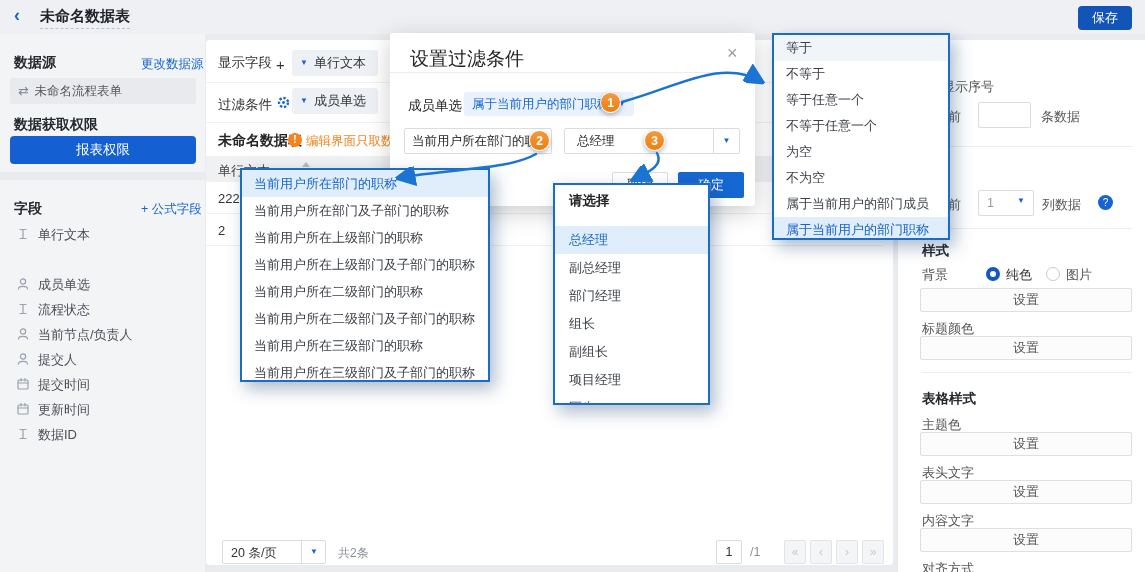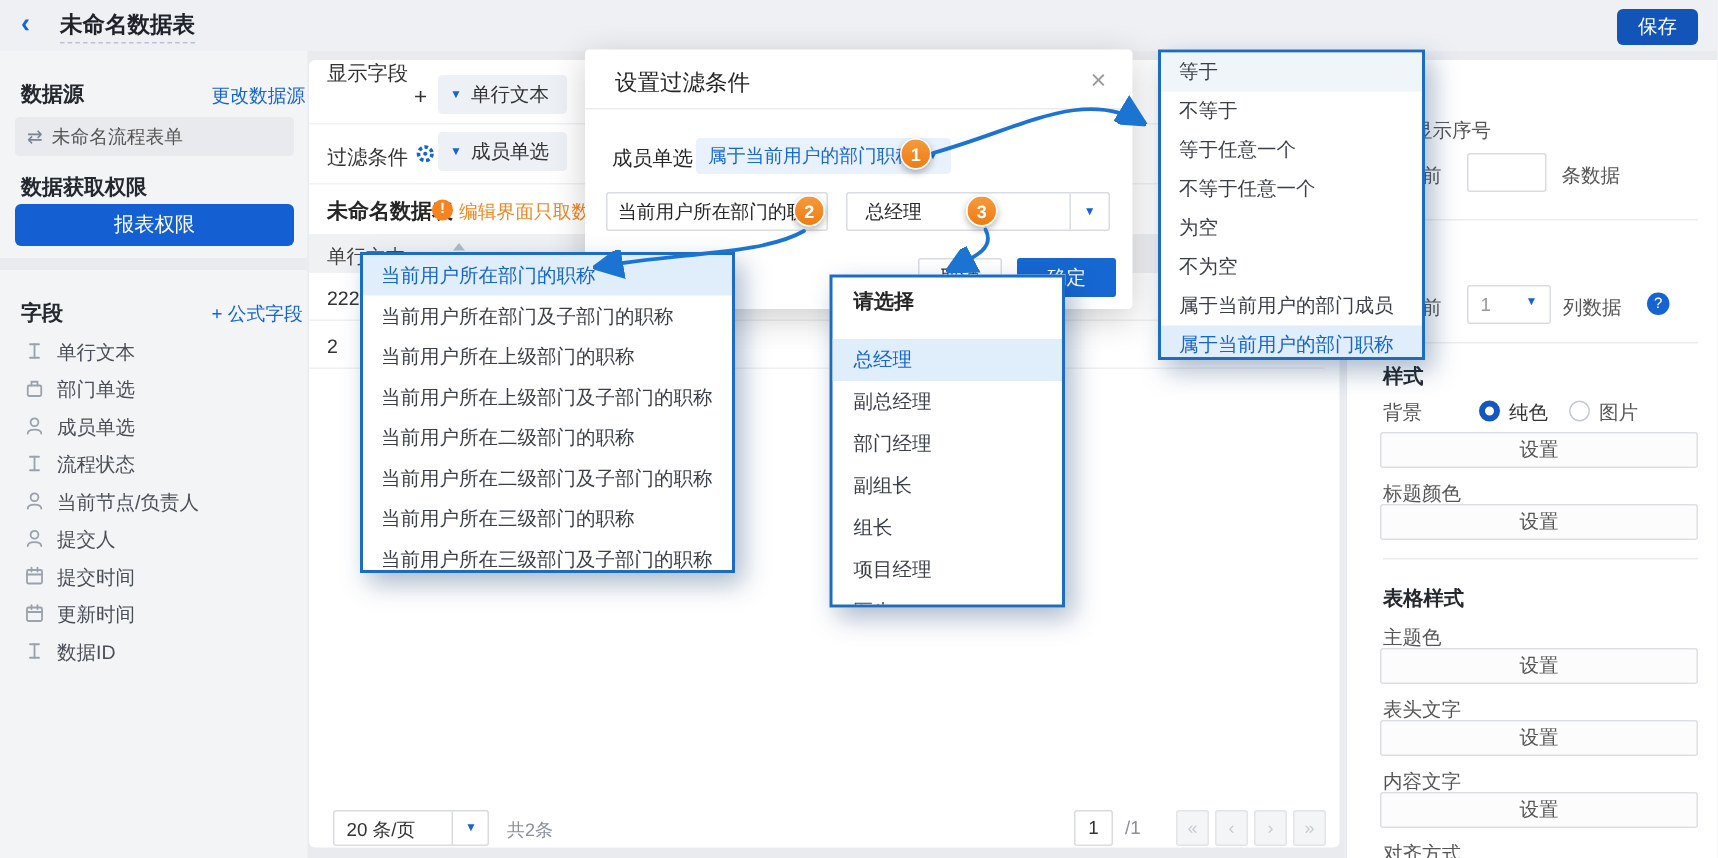--- a/index.html
+++ b/index.html
@@ -46,21 +46,21 @@
   .p-lb { font-size:13px; color:#555; }
   .p-btn { width:212px; height:24px; line-height:22px; border:1px solid #dcdfe3; background:#fcfcfd; border-radius:2px; text-align:center; font-size:13px; color:#555; cursor:pointer; }
   .p-input { border:1px solid #d9dce1; background:#fff; border-radius:2px; }
   .radio { width:14px; height:14px; border-radius:50%; border:1px solid #c4cad2; background:#fff; }
   .radio.on { border:4px solid #1457c0; }
   .q-ic { width:15px; height:15px; border-radius:50%; background:#1664d2; color:#fff; font-size:10px; text-align:center; line-height:15px; }
   .chk { width:14px; height:14px; border:1px solid #c9ced6; border-radius:2px; background:#fff; }
 
   
   .modal { left:390px; top:33px; width:365px; height:173px; background:#fff; border-radius:3px; box-shadow:0 6px 24px rgba(0,0,0,.2); z-index:20; }
-  .m-title { font-size:15px; color:#262626; }
+  .m-title { font-size:19px; color:#262626; }
   .m-close { color:#999; font-size:18px; cursor:pointer; }
   .op-pill { height:24px; line-height:24px; background:#e8f1fc; border-radius:3px; color:#1667d2; font-size:12.5px; padding:0 8px; cursor:pointer; }
   .m-input { border:1px solid #d9dce1; border-radius:2px; background:#fff; font-size:12.5px; color:#262626; }
   .badge { width:21px; height:21px; border-radius:50%; background:linear-gradient(#f59a3d,#ee7d12); color:#fff; font-size:12px; font-weight:bold; text-align:center; line-height:21px; border:1px solid #fff; box-shadow:0 2px 5px rgba(0,0,0,.3); z-index:22; }
   .btn-cancel { width:56px; height:26px; line-height:24px; border:1px solid #d9dce1; border-radius:2px; background:#fff; text-align:center; color:#333; cursor:pointer; }
   .btn-ok { width:66px; height:26px; line-height:26px; border-radius:2px; background:#1667d2; text-align:center; color:#fff; cursor:pointer; }
 
   
   .dd { background:#fff; border:2px solid #1a6dc3; overflow:hidden; box-shadow:5px 7px 16px rgba(20,60,110,.35); z-index:30; }
   .dd-item { padding-left:12px; font-size:13px; color:#3a3f47; white-space:nowrap; cursor:pointer; }
@@ -93,27 +93,20 @@
     <div class="abs sb-link" style="left:118px;top:167px;">+ 公式字段</div>
 
     <div class="abs field-row" style="top:188px;">
       <span class="field-ic"><svg width="14" height="14">
             <line x1="4" y1="2.5" x2="10" y2="2.5"></line>
             <line x1="7" y1="2.5" x2="7" y2="11.5"></line>
             <line x1="4" y1="11.5" x2="10" y2="11.5"></line>
           </svg></span>
       <span class="field-lb">单行文本</span>
     </div>
-    <div class="abs field-row" style="top:213px;">
-      <span class="field-ic"><svg width="14" height="14">
-            <rect x="2.5" y="5" width="9" height="7" rx="1"></rect>
-            <path d="M5 5 V2.5 H9 V5"></path>
-          </svg></span>
-      <span class="field-lb">部门单选</span>
-    </div>
     <div class="abs field-row" style="top:238px;">
       <span class="field-ic"><svg width="14" height="14">
             <circle cx="7" cy="4.5" r="2.6"></circle>
             <path d="M2.5 12 C2.5 8.6 11.5 8.6 11.5 12"></path>
           </svg></span>
       <span class="field-lb">成员单选</span>
     </div>
     <div class="abs field-row" style="top:263px;">
       <span class="field-ic"><svg width="14" height="14">
             <line x1="4" y1="2.5" x2="10" y2="2.5"></line>
@@ -158,21 +151,21 @@
       <span class="field-ic"><svg width="14" height="14">
             <line x1="4" y1="2.5" x2="10" y2="2.5"></line>
             <line x1="7" y1="2.5" x2="7" y2="11.5"></line>
             <line x1="4" y1="11.5" x2="10" y2="11.5"></line>
           </svg></span>
       <span class="field-lb">数据ID</span>
     </div>
   </div>
 
   <div class="abs main">
-    <div class="abs" style="left:12px;top:0;font-size:13.5px;">显示字段</div>
+    <div class="abs" style="left:12px;top:14px;font-size:13.5px;">显示字段</div>
     <div class="abs" style="left:70px;top:16px;font-size:15px;color:#333;cursor:pointer;">+</div>
     <div class="abs pill" style="left:86px;top:10px;width:86px;padding-left:8px;">
       <span class="caret">▼</span><span>单行文本</span>
     </div>
     <div class="abs hr" style="left:0;top:42px;width:687px;"></div>
 
     <div class="abs" style="left:12px;top:56px;font-size:13.5px;">过滤条件</div>
     <span class="abs" style="left:70px;top:55px;">
       <svg width="15" height="15">
           <circle cx="7.5" cy="7.5" r="4.5" fill="none" stroke="#1664d2" stroke-width="2.4" stroke-dasharray="2.4 1.7"></circle>
@@ -296,22 +289,22 @@
     <div class="dd-item" style="height:27px;line-height:27px;">当前用户所在二级部门及子部门的职称</div>
     <div class="dd-item" style="height:27px;line-height:27px;">当前用户所在三级部门的职称</div>
     <div class="dd-item" style="height:27px;line-height:27px;">当前用户所在三级部门及子部门的职称</div>
   </div>
 
   <div class="abs dd" style="left:553px;top:183px;width:157px;height:222px;">
     <div class="dd-ph" style="height:41px;line-height:32px;">请选择</div>
     <div class="dd-item sel" style="height:28px;line-height:28px;padding-left:14px;">总经理</div>
     <div class="dd-item" style="height:28px;line-height:28px;padding-left:14px;">副总经理</div>
     <div class="dd-item" style="height:28px;line-height:28px;padding-left:14px;">部门经理</div>
+    <div class="dd-item" style="height:28px;line-height:28px;padding-left:14px;">组长</div>
     <div class="dd-item" style="height:28px;line-height:28px;padding-left:14px;">副组长</div>
-    <div class="dd-item" style="height:28px;line-height:28px;padding-left:14px;">组长</div>
     <div class="dd-item" style="height:28px;line-height:28px;padding-left:14px;">项目经理</div>
     <div class="dd-item" style="height:28px;line-height:28px;padding-left:14px;">医生</div>
   </div>
 
   <div class="abs dd" style="left:772px;top:33px;width:178px;height:207px;">
     <div class="dd-item hov" style="height:26px;line-height:26px;">等于</div>
     <div class="dd-item" style="height:26px;line-height:26px;">不等于</div>
     <div class="dd-item" style="height:26px;line-height:26px;">等于任意一个</div>
     <div class="dd-item" style="height:26px;line-height:26px;">不等于任意一个</div>
     <div class="dd-item" style="height:26px;line-height:26px;">为空</div>

